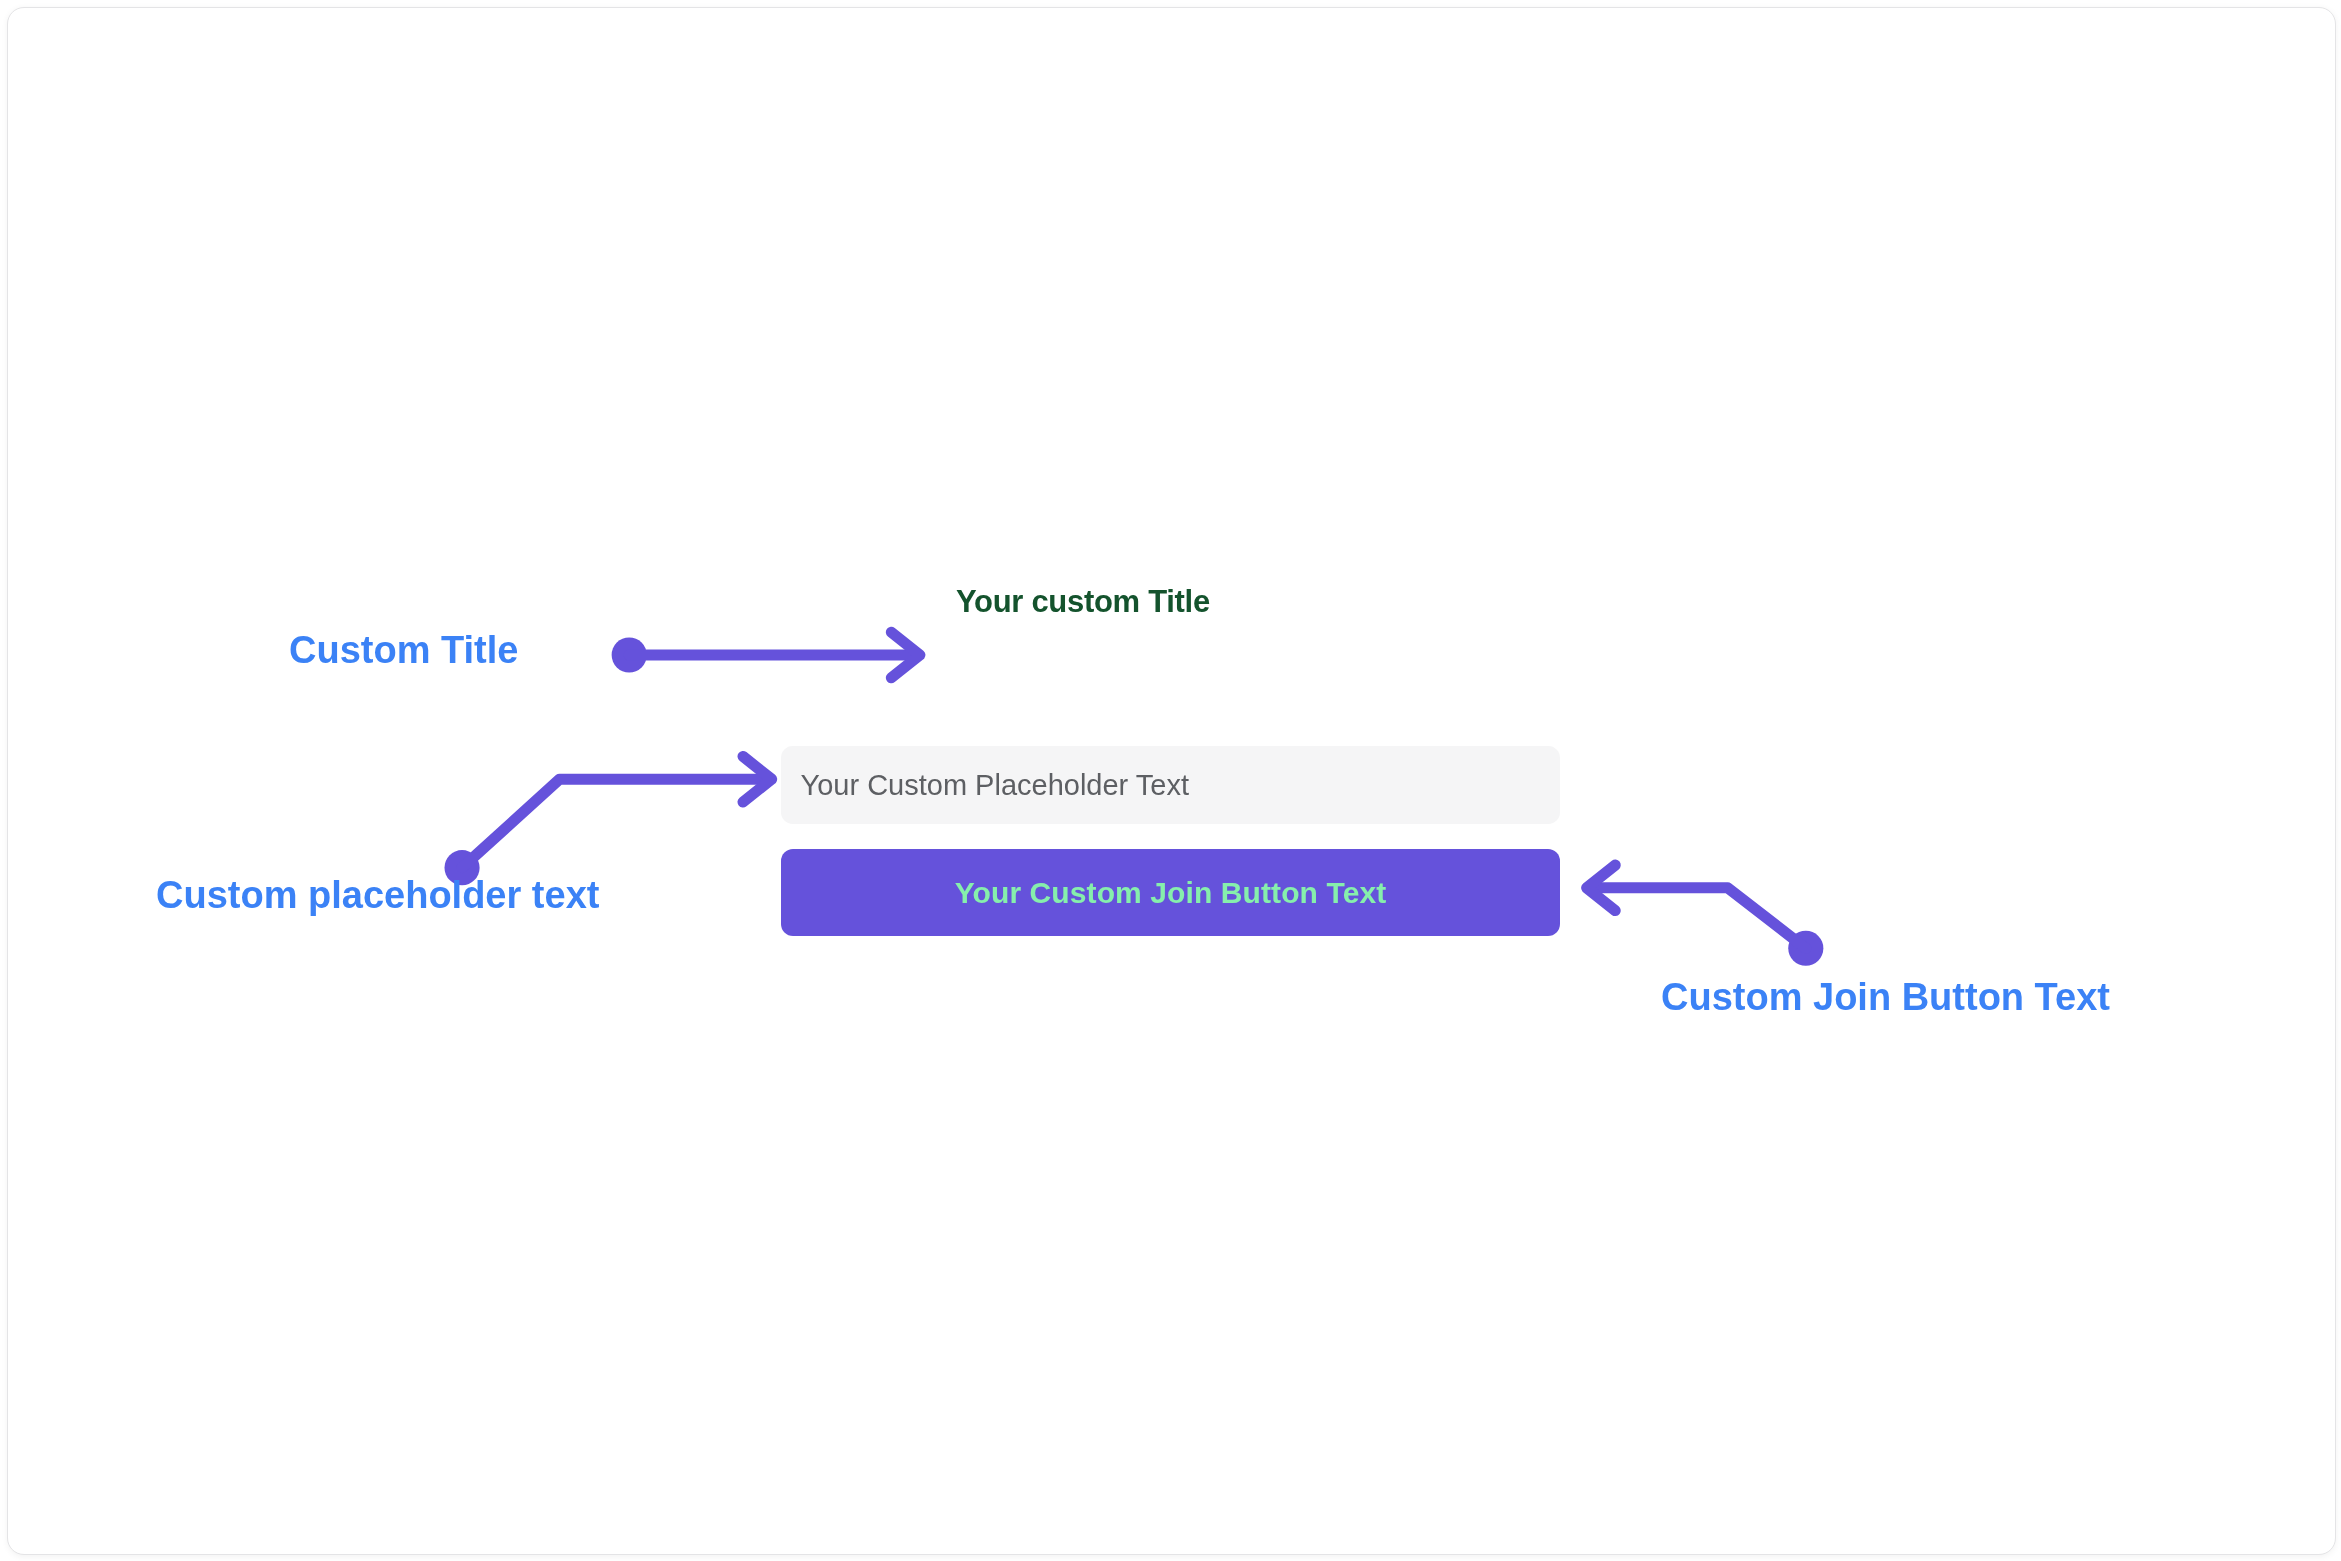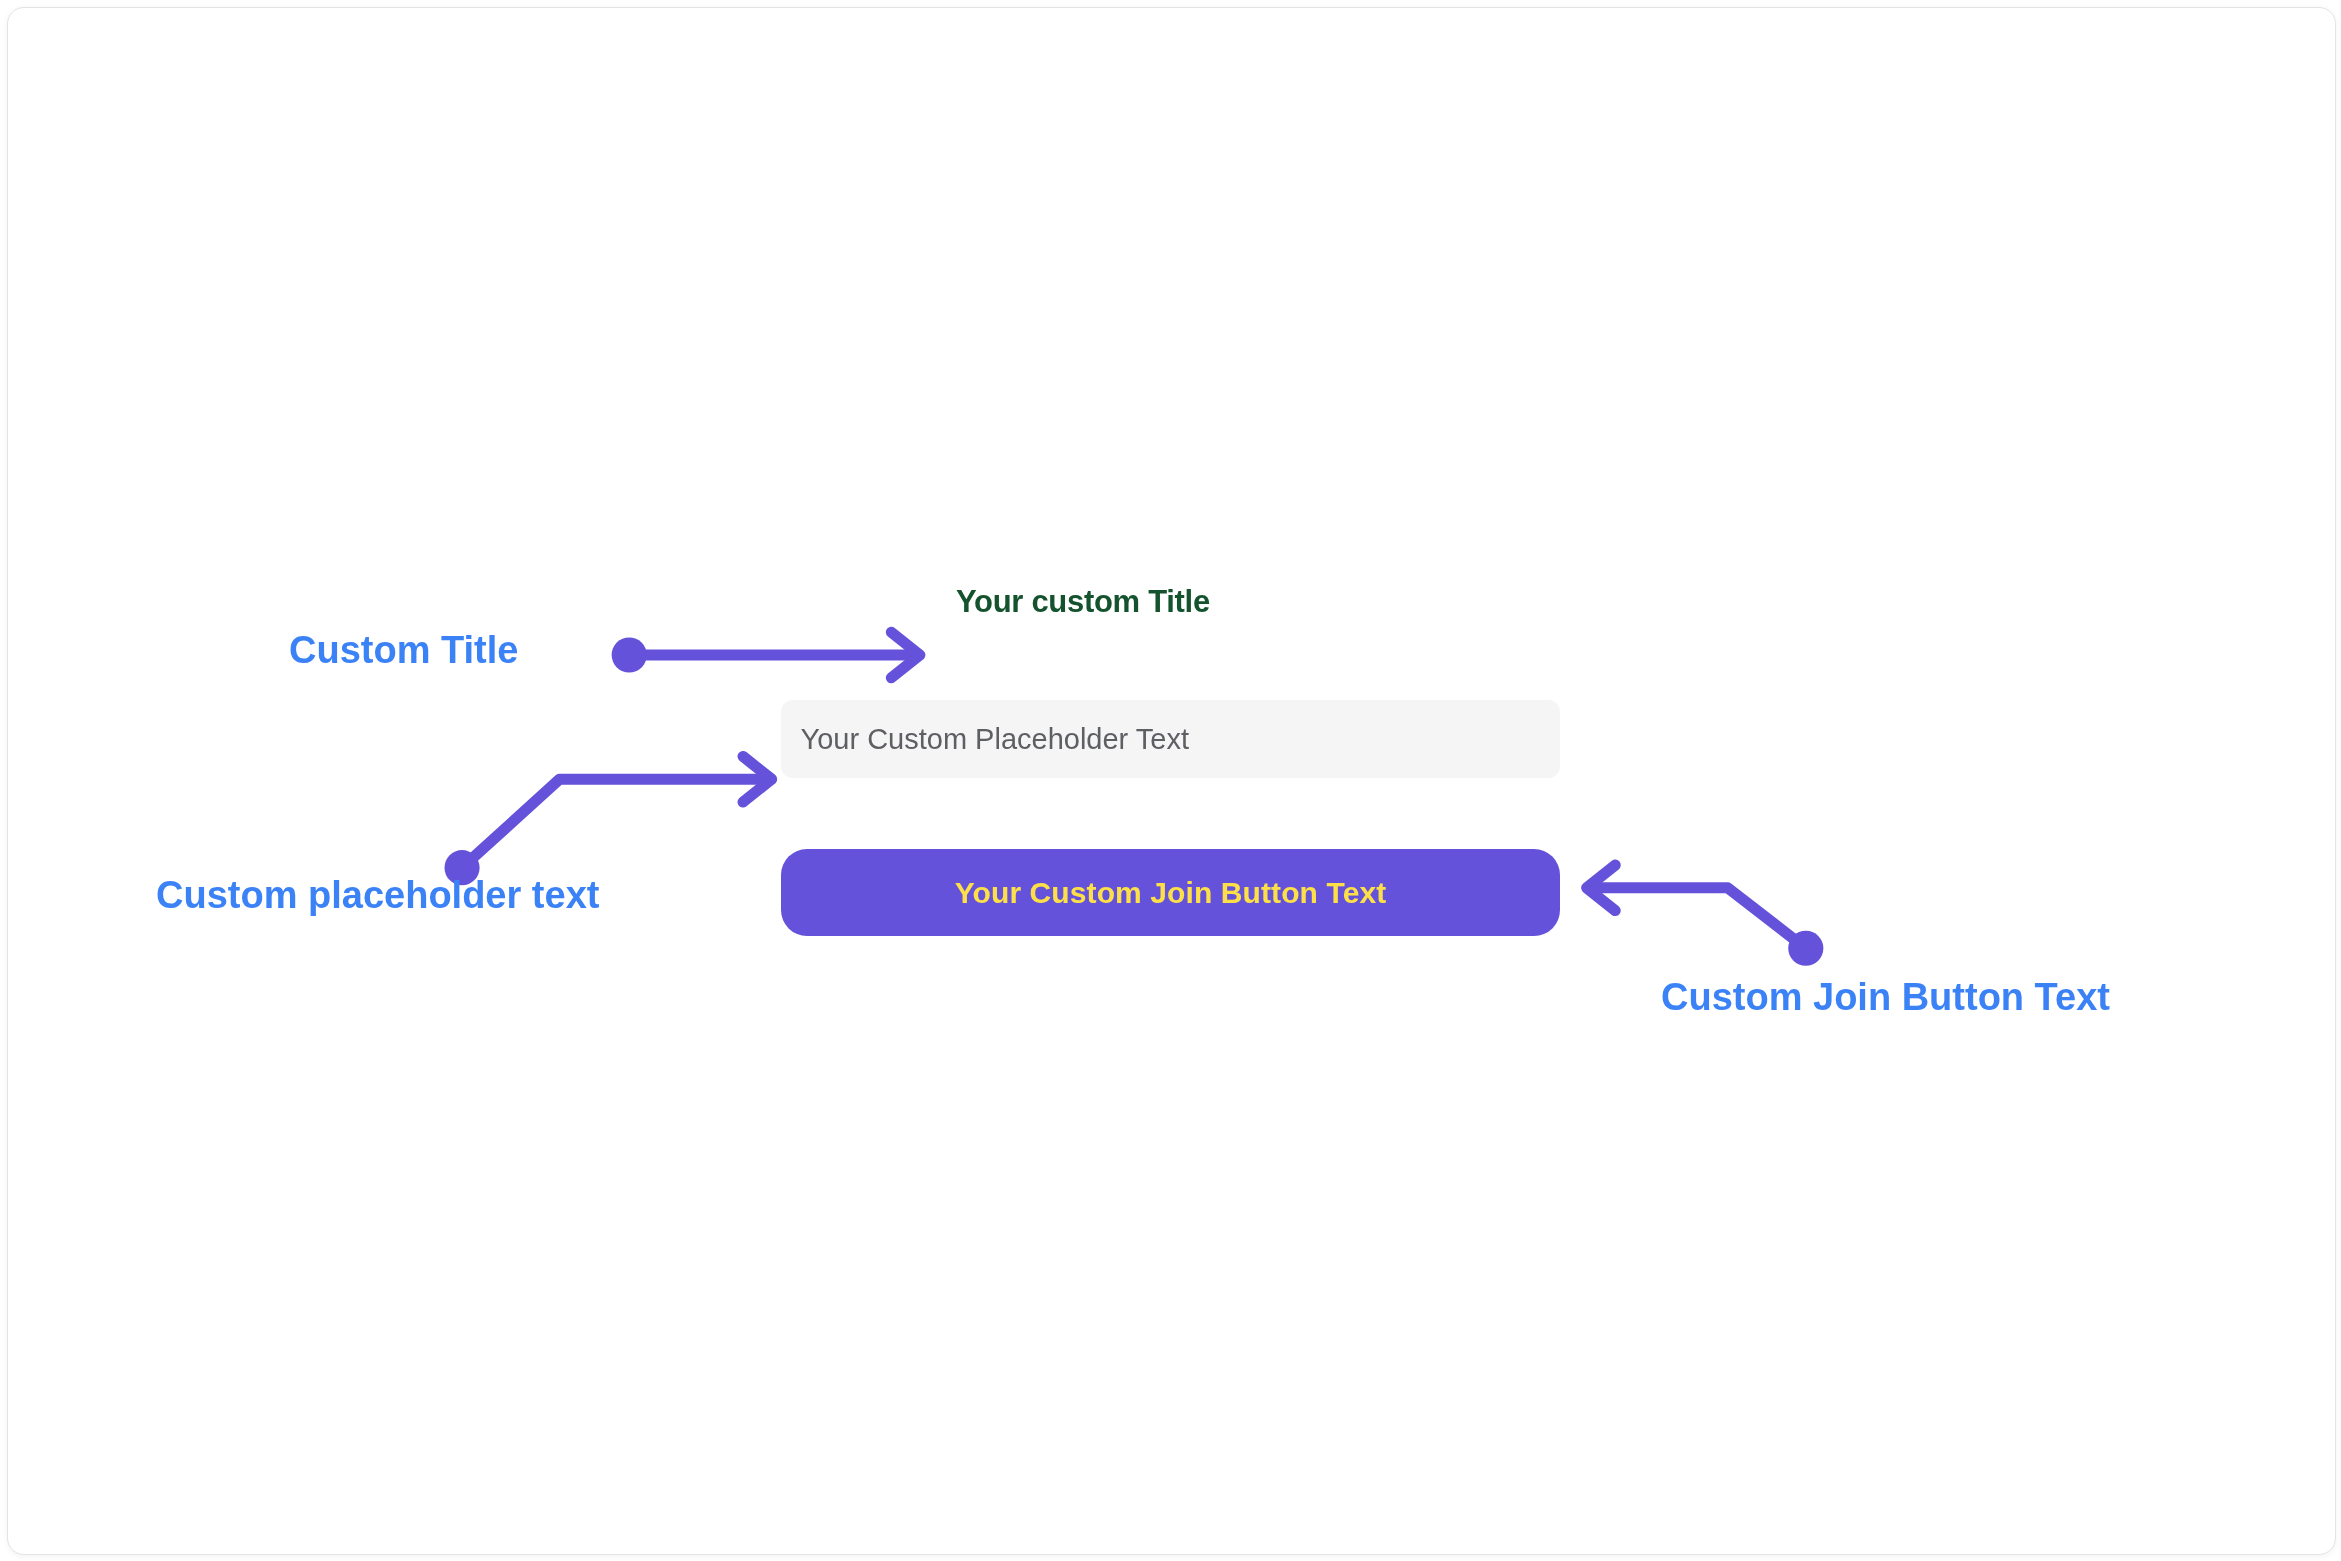--- a/index.html
+++ b/index.html
@@ -53,21 +53,21 @@
     font-weight: bold;
     color: #14532d;
     letter-spacing: -0.3px;
     white-space: nowrap;
     line-height: 1.15;
   }
 
   .widget-input {
     position: absolute;
     left: 781px;
-    top: 700px;
+    top: 746px;
     width: 779px;
     height: 78px;
     background: #f5f5f6;
     border: none;
     border-radius: 11.7px;
     padding: 0 19.5px;
     font-family: "Liberation Sans", sans-serif;
     font-size: 29px;
     color: #5d5f63;
     outline: none;
@@ -78,22 +78,22 @@
   }
 
   .widget-join-button {
     position: absolute;
     left: 781px;
     top: 849px;
     width: 779px;
     height: 87px;
     background: #6552db;
     border: none;
-    border-radius: 26px;
-    color: #fde047;
+    border-radius: 12px;
+    color: #86efac;
     font-family: "Liberation Sans", sans-serif;
     font-size: 30px;
     font-weight: bold;
     letter-spacing: 0.1px;
     cursor: pointer;
     display: flex;
     align-items: center;
     justify-content: center;
   }
 

